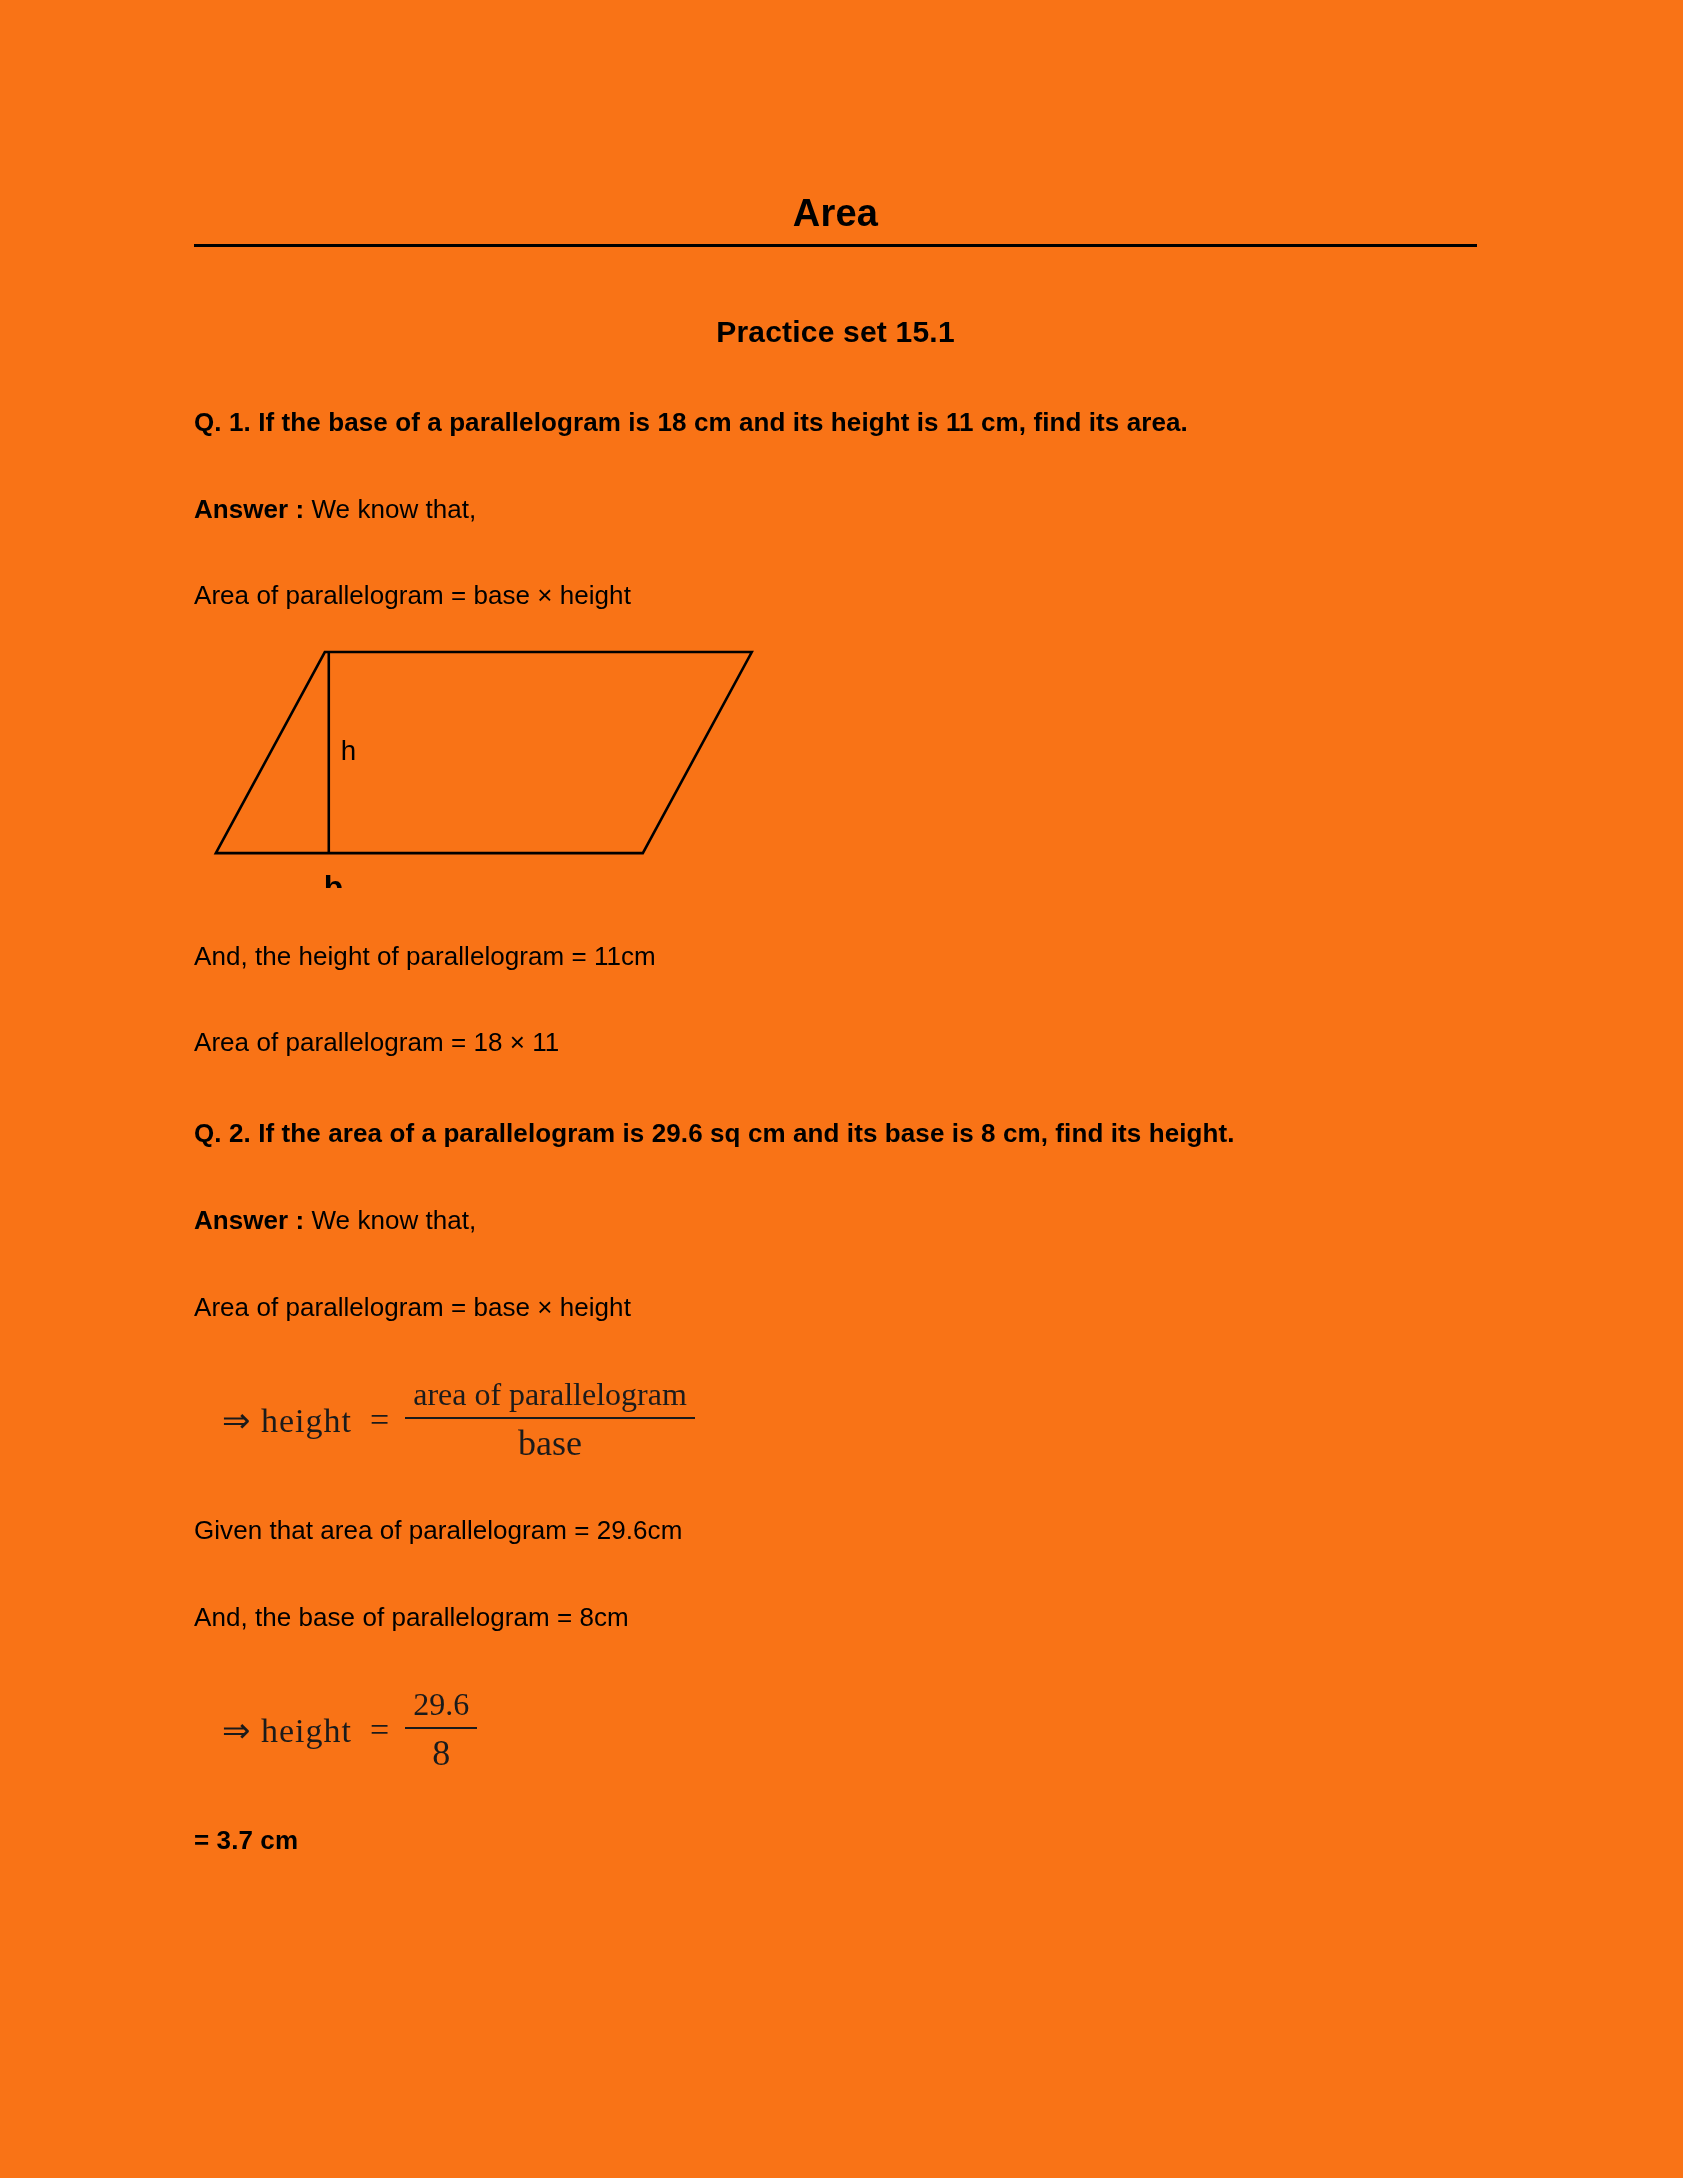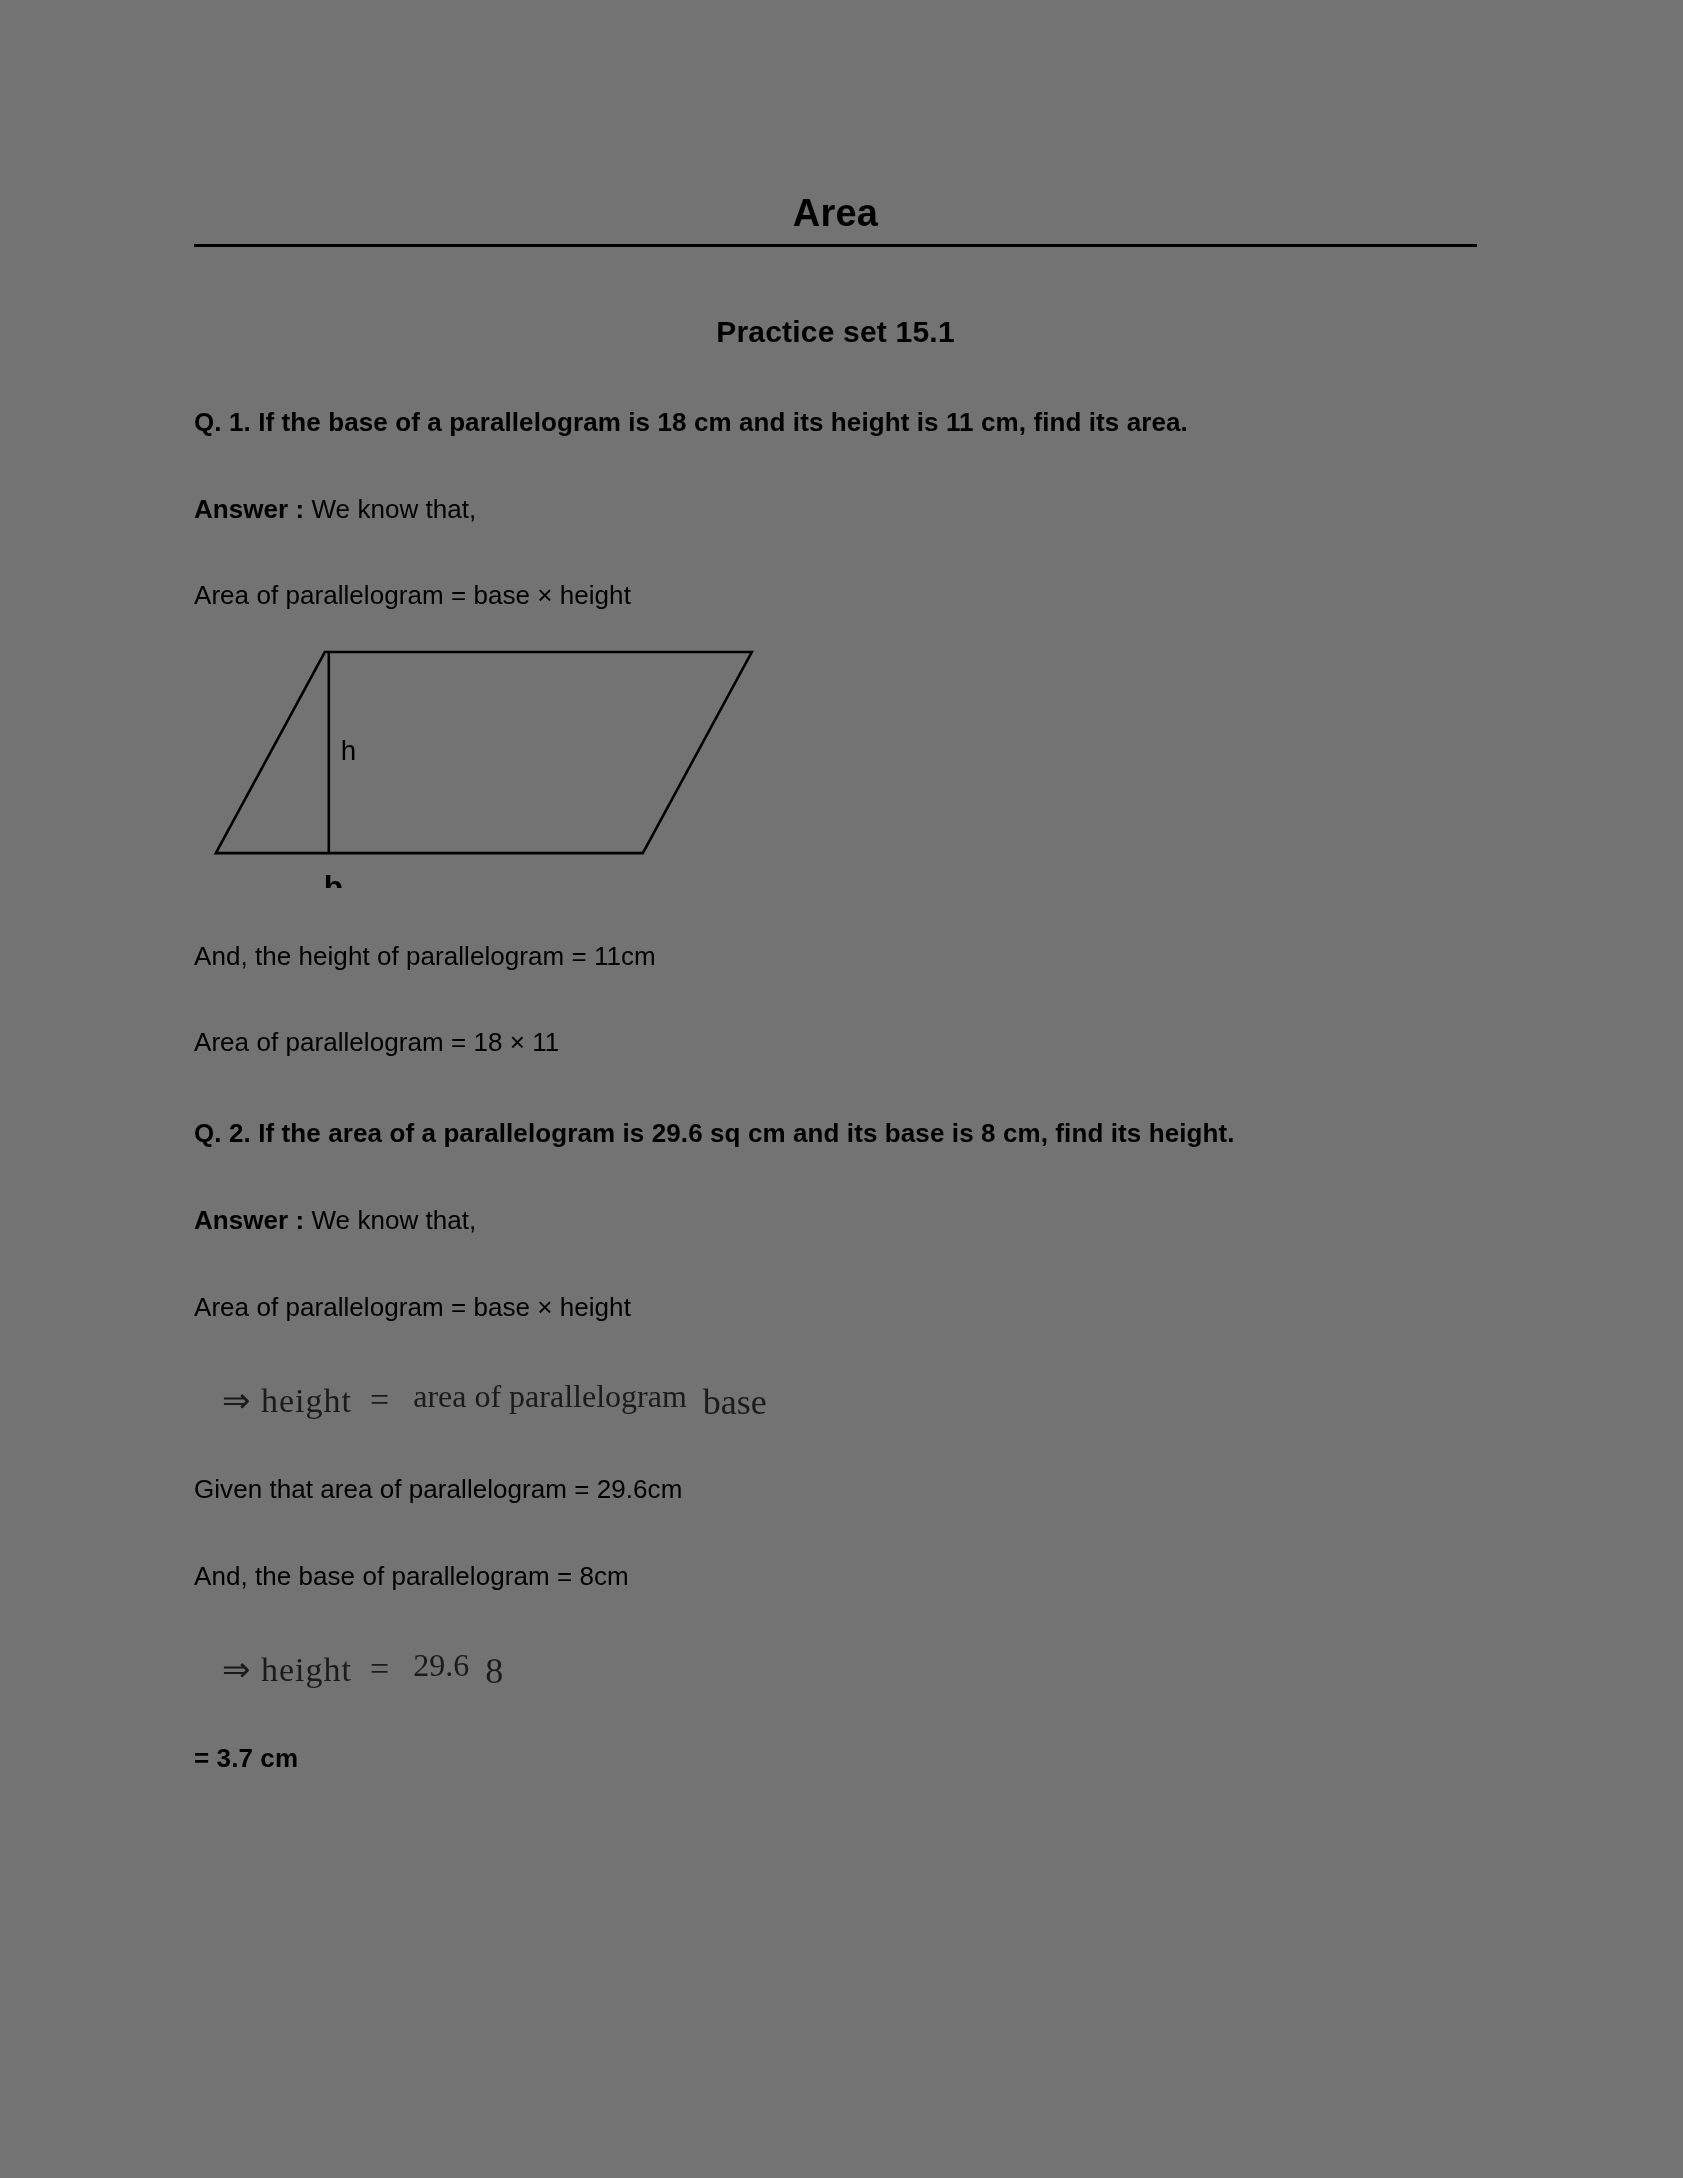--- a/index.html
+++ b/index.html
@@ -11,21 +11,21 @@
     width: 1683px;
     height: 2178px;
     font-family: "Liberation Sans", sans-serif;
     color: #000000;
     -webkit-font-smoothing: antialiased;
   }
   .page {
     position: relative;
     width: 1683px;
     height: 2178px;
-    background: #737373;
+    background: #f97316;
     box-sizing: border-box;
   }
   .content {
     position: absolute;
     left: 194px;
     top: 0;
     width: 1283px;
   }
 
   
@@ -111,20 +111,21 @@
     font-size: 34px;
     letter-spacing: 1px;
     white-space: nowrap;
   }
   .formula .eq {
     font-size: 34px;
     padding: 0 16px 0 18px;
   }
   .frac {
     display: inline-flex;
+    flex-direction: column;
     align-items: center;
     justify-content: center;
     text-align: center;
   }
   .frac .num {
     font-size: 32px;
     padding: 0 8px 5px 8px;
     line-height: 1.06;
     white-space: nowrap;
   }

